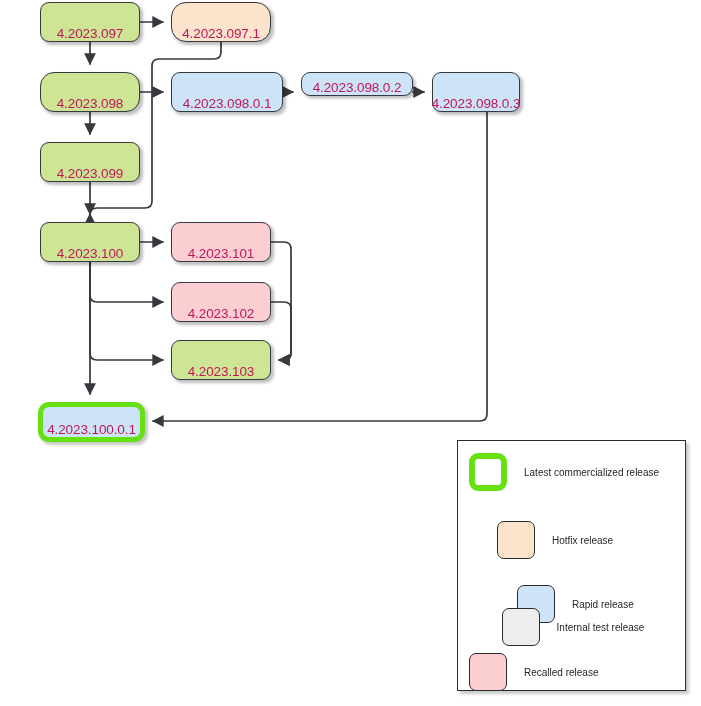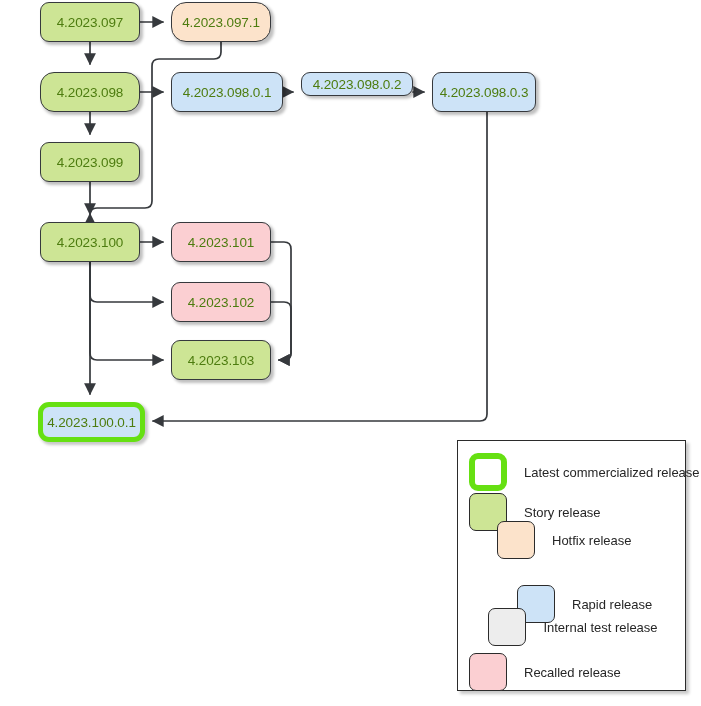--- a/index.html
+++ b/index.html
@@ -12,23 +12,23 @@
     position:relative;
   }
   #canvas{position:absolute;left:0;top:0;width:701px;height:706px;}
   svg.edges{position:absolute;left:0;top:0;width:701px;height:706px;pointer-events:none;}
 
   .node{
     position:absolute;
     box-sizing:border-box;
     border:1.6px solid #36393d;
     border-radius:9px;
-    display:flex;align-items:center;justify-content:center;
+    display:flex;align-items:flex-end;justify-content:center;
     font-size:13.5px;
-    color:#4d7c0f;
+    color:#be185d;
     letter-spacing:-0.1px;
     white-space:nowrap;
     box-shadow:2.5px 2.5px 3px rgba(0,0,0,0.25);
     z-index:2;
   }
   .node.latest{
     border:5px solid #66e012;
     border-radius:11px;
     box-shadow:2.5px 2.5px 3px rgba(0,0,0,0.22);
   }
@@ -57,21 +57,21 @@
     border-radius:7px;
     flex:0 0 auto;
   }
   .swatch.latest{
     border:6px solid #66e012;
     border-radius:9px;
     background:#ffffff;
   }
   .legend-label{
     margin-left:17px;
-    font-size:13px;
+    font-size:10px;
     color:#262626;
     white-space:nowrap;
   }
 </style>
 </head>
 <body>
 
 <div id="canvas">
 
   <svg class="edges" viewBox="0 0 701 706">
@@ -123,21 +123,21 @@
       </div>
       <div class="node" style="left: 40px; top: 72px; width: 100px; height: 40px; background: rgb(205, 229, 149); border-radius: 14px;">
         <span>4.2023.098</span>
       </div>
       <div class="node" style="left: 171px; top: 72px; width: 112px; height: 40px; background: rgb(205, 227, 247);">
         <span>4.2023.098.0.1</span>
       </div>
       <div class="node" style="left: 301px; top: 72px; width: 112px; height: 24px; background: rgb(205, 227, 247);">
         <span>4.2023.098.0.2</span>
       </div>
-      <div class="node" style="left: 432px; top: 72px; width: 104px; height: 40px; background: rgb(205, 227, 247);">
+      <div class="node" style="left: 432px; top: 72px; width: 88px; height: 40px; background: rgb(205, 227, 247);">
         <span>4.2023.098.0.3</span>
       </div>
       <div class="node" style="left: 40px; top: 142px; width: 100px; height: 40px; background: rgb(205, 229, 149);">
         <span>4.2023.099</span>
       </div>
       <div class="node" style="left: 40px; top: 222px; width: 100px; height: 40px; background: rgb(205, 229, 149);">
         <span>4.2023.100</span>
       </div>
       <div class="node" style="left: 171px; top: 222px; width: 100px; height: 40px; background: rgb(251, 207, 210);">
         <span>4.2023.101</span>
@@ -151,24 +151,20 @@
       <div class="node latest" style="left: 38px; top: 402px; width: 107px; height: 40px; background: rgb(205, 227, 247);">
         <span>4.2023.100.0.1</span>
       </div>
     </div>
 
   <div id="legend">
       <div class="legend-row" style="top: 11px;">
         <div class="swatch latest"></div>
         <div class="legend-label">Latest commercialized release</div>
       </div>
-      <div class="legend-row" style="top: 51px;">
-        <div class="swatch" style="background: rgb(205, 229, 149);"></div>
-        <div class="legend-label">Story release</div>
-      </div>
       <div class="legend-row" style="top: 79px; margin-left: 28px;">
         <div class="swatch" style="background: rgb(252, 227, 203);"></div>
         <div class="legend-label">Hotfix release</div>
       </div>
       <div class="legend-row" style="top: 143px; padding-left: 48px;">
         <div class="swatch" style="background: rgb(205, 227, 247);"></div>
         <div class="legend-label">Rapid release</div>
       </div>
       <div class="legend-row" style="top: 166px; justify-content: center;">
         <div class="swatch" style="background: rgb(237, 237, 237);"></div>

